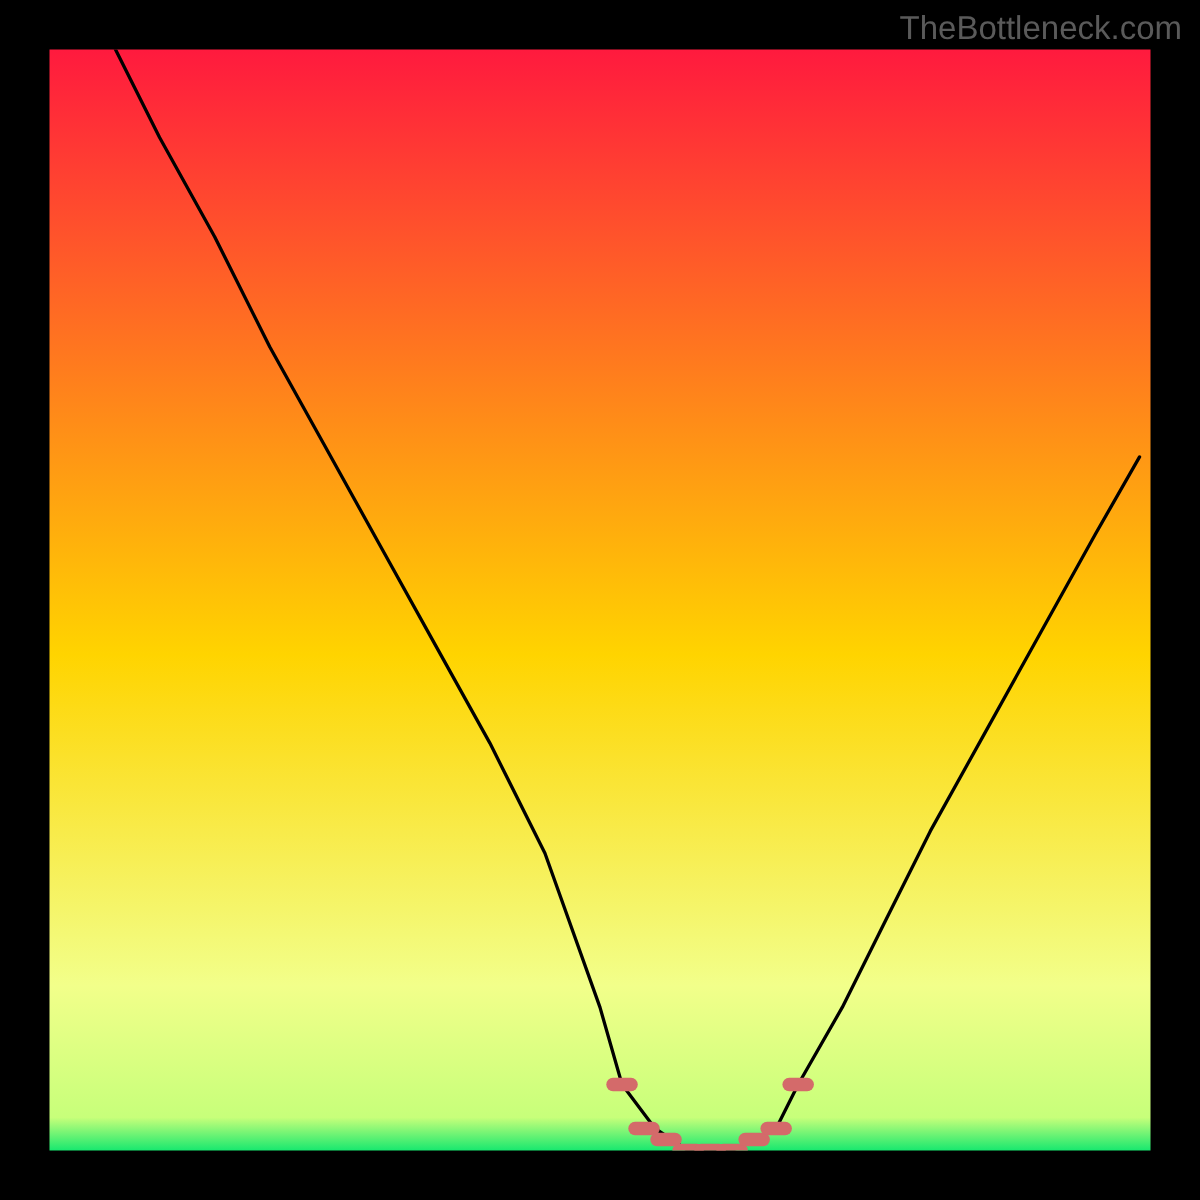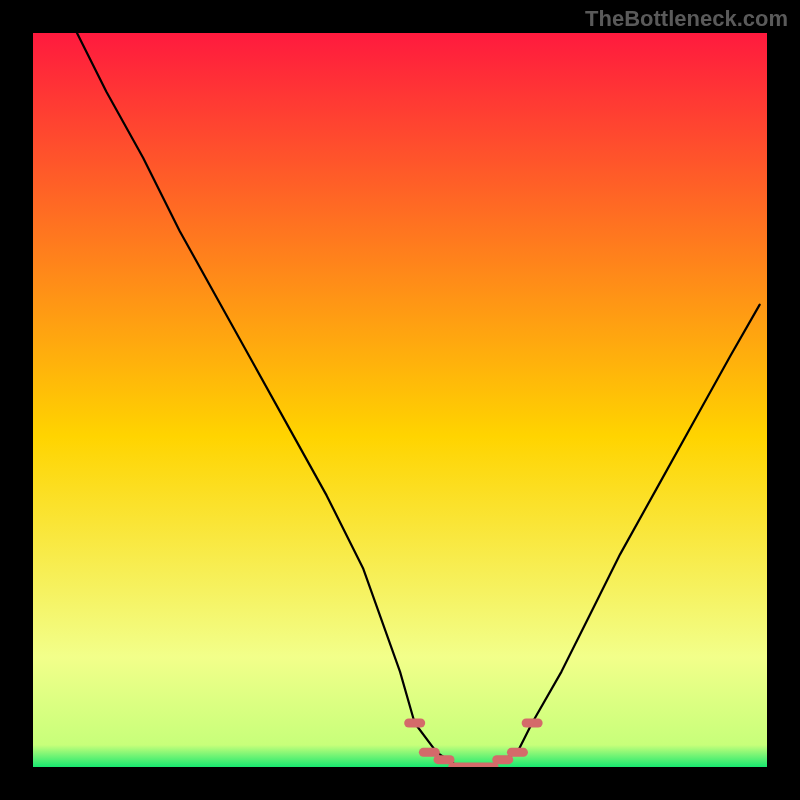--- a/index.html
+++ b/index.html
@@ -16,21 +16,21 @@
     width: 800px;
     height: 800px;
     background: #000;
   }
   .watermark {
     position: absolute;
     top: 6px;
     right: 12px;
     color: #5a5a5a;
     font-size: 22px;
-    font-weight: 700;
+    font-weight: 400;
     z-index: 10;
   }
   svg {
     position: absolute;
     top: 0;
     left: 0;
   }
 </style>
 </head>
 <body>

